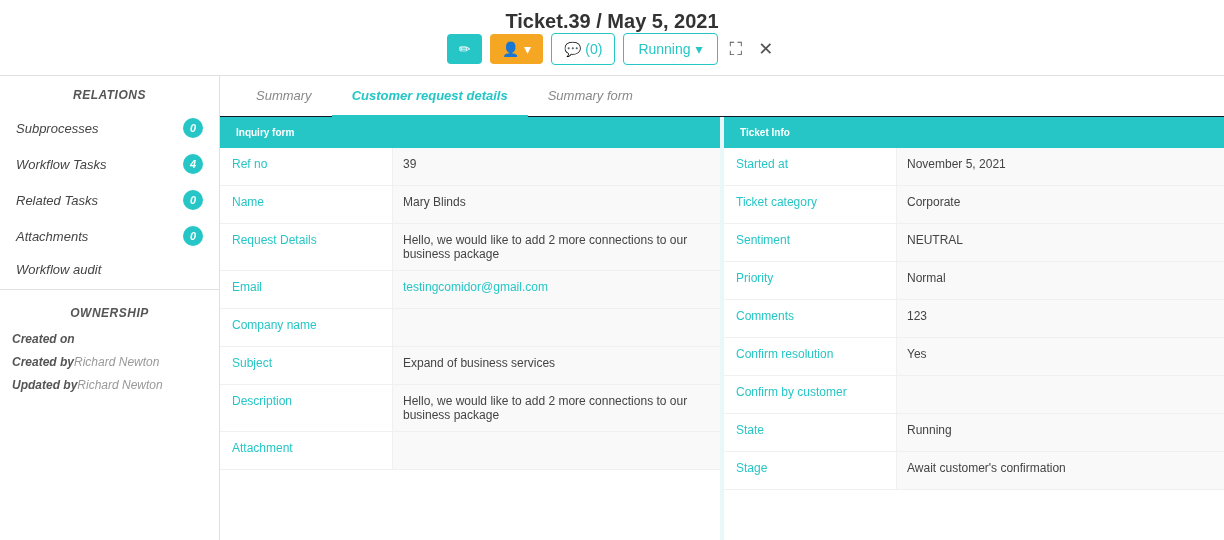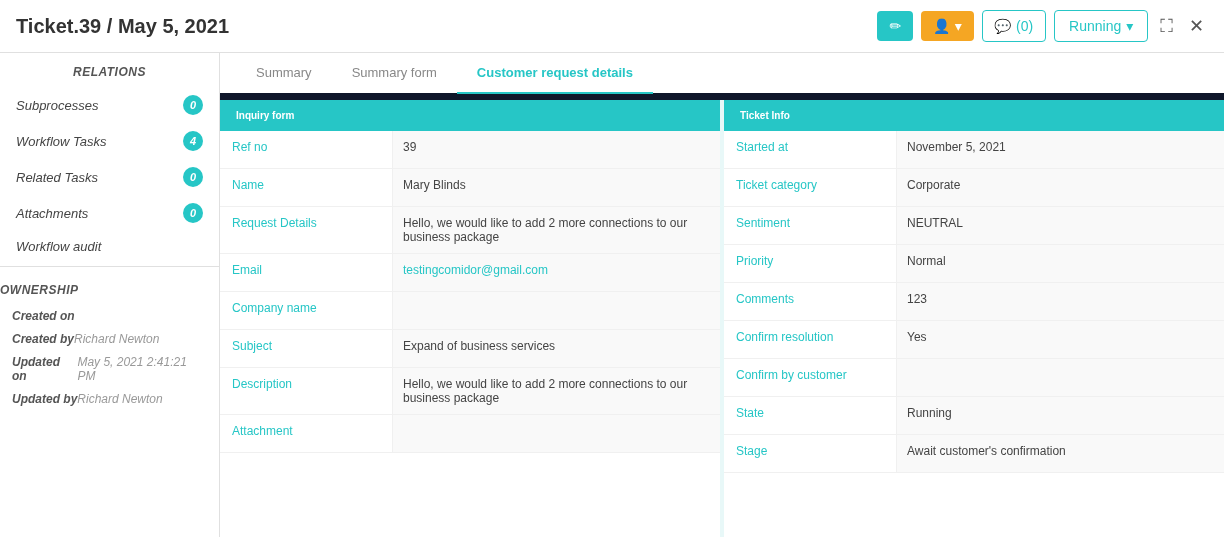--- a/index.html
+++ b/index.html
@@ -6,20 +6,21 @@
     body { font-family: Arial, sans-serif; font-size: 13px; background: #fff; width: 1224px; height: 540px; overflow: hidden; }
 
     
     .header {
       display: flex;
       align-items: center;
       justify-content: space-between;
       padding: 10px 16px;
       border-bottom: 1px solid #e0e0e0;
       background: #fff;
+      flex-direction: column;
     }
     .header-title {
       font-size: 20px;
       font-weight: bold;
       color: #333;
     }
     .header-actions {
       display: flex;
       align-items: center;
       gap: 8px;
@@ -118,20 +119,21 @@
       justify-content: center;
       font-size: 11px;
       font-weight: bold;
     }
     .sidebar-divider {
       border: none;
       border-top: 1px solid #e0e0e0;
       margin: 4px 0;
     }
     .ownership-label {
+      text-align: center;
       font-weight: bold;
       font-size: 12px;
       color: #555;
       padding: 12px 0 8px;
       letter-spacing: 0.5px;
     }
     .ownership-row {
       display: flex;
       padding: 4px 12px;
       font-size: 12px;
@@ -150,23 +152,24 @@
       flex: 1;
       display: flex;
       flex-direction: column;
       overflow: hidden;
     }
 
     
     .tabs {
       display: flex;
       align-items: flex-start;
-      border-bottom: 7px solid #0f172a;
+      border-bottom: 1px solid #0f172a;
       padding: 0 16px;
       background: #fff;
+      font-style: italic;
     }
     .tab {
       padding: 12px 20px;
       cursor: pointer;
       font-size: 13px;
       color: #888;
       border-bottom: 2px solid transparent;
       margin-bottom: -1px;
     }
     .tab.active {
@@ -284,35 +287,31 @@
     <div class="ownership-label">OWNERSHIP</div>
 
     <div class="ownership-row">
       <span class="ownership-key">Created on</span>
     </div>
     <div class="ownership-row">
       <span class="ownership-key">Created by</span>
       <span class="ownership-val">Richard Newton</span>
     </div>
     <div class="ownership-row">
-      <span class="ownership-key">Updated on</span>
-      <span class="ownership-val">May 5, 2021 2:41:21 PM</span>
-    </div>
-    <div class="ownership-row">
       <span class="ownership-key">Updated by</span>
       <span class="ownership-val">Richard Newton</span>
     </div>
   </div>
 
   <div class="content-area">
 
     <div class="tabs">
       <div class="tab">Summary</div>
+      <div class="tab active">Customer request details</div>
       <div class="tab">Summary form</div>
-      <div class="tab active">Customer request details</div>
     </div>
 
     <div class="panels">
 
       <div class="panel">
         <div class="panel-header">Inquiry form</div>
         <div class="panel-body">
 
           <div class="form-row">
             <div class="form-label">Ref no</div>

